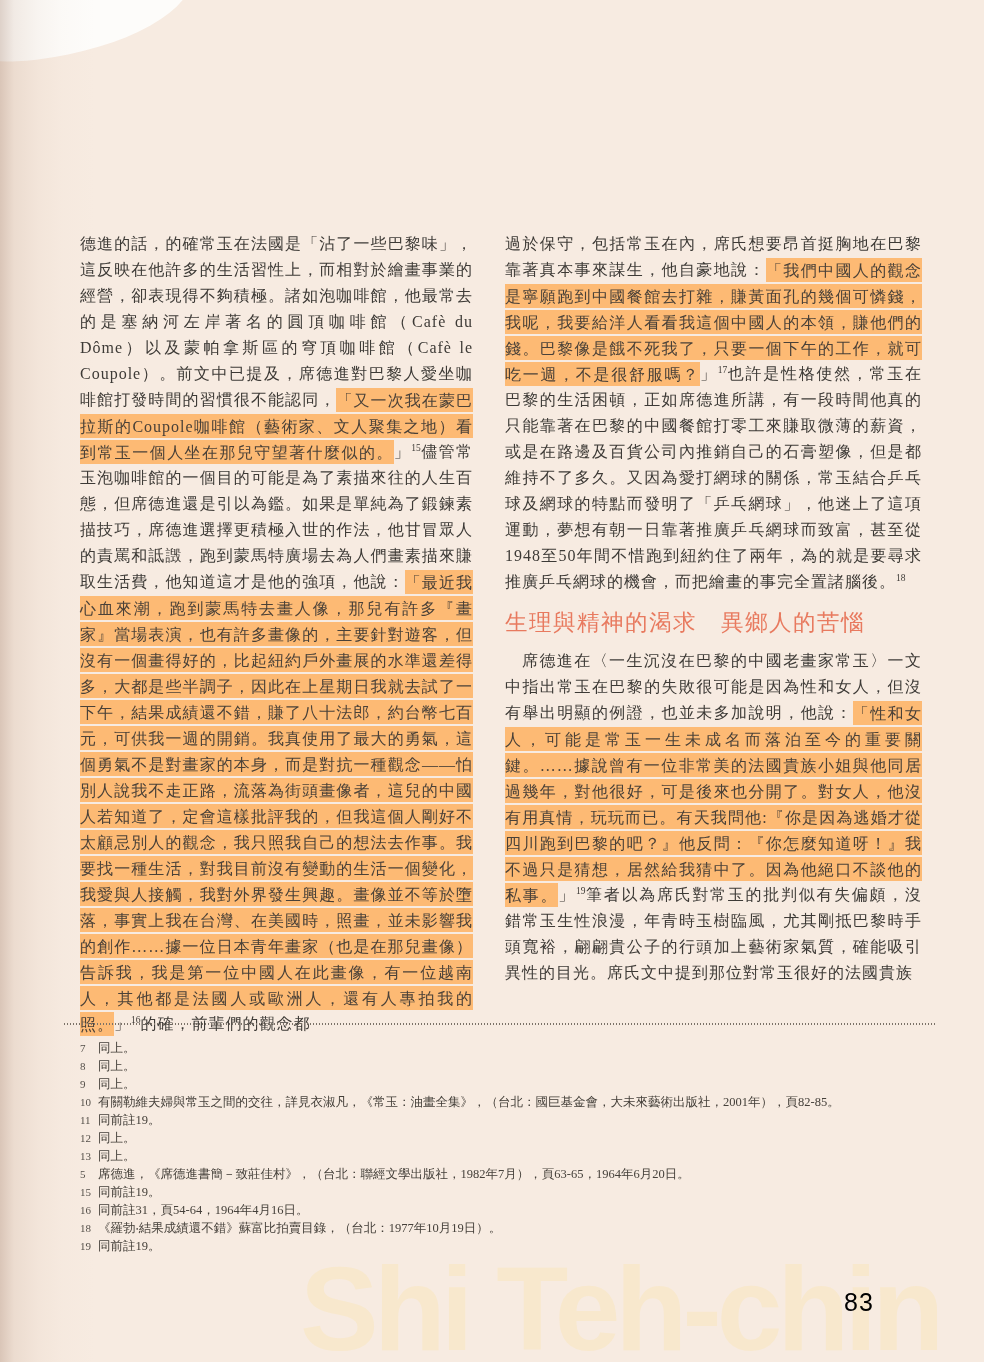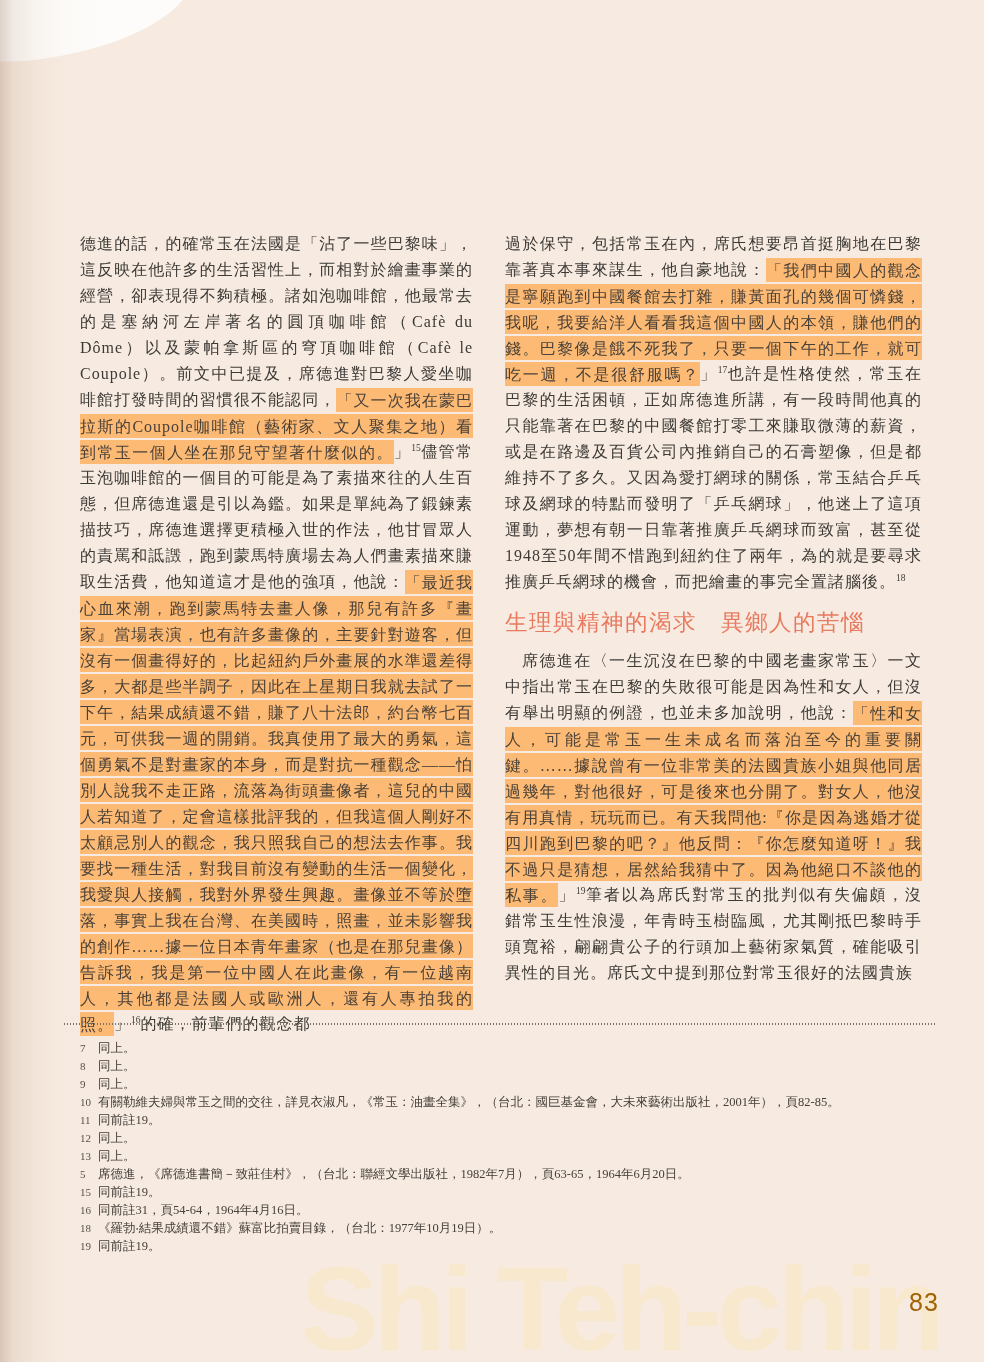--- a/index.html
+++ b/index.html
@@ -47,23 +47,23 @@
   }
   .footnote { white-space:nowrap; overflow:hidden; }
   .fn-num { display:inline-block; min-width:18px; font-size:11px; color:#55504a; }
   .watermark {
     position:absolute; left:300px; top:1250px; z-index:2;
     font-family:"Liberation Sans","DejaVu Sans",sans-serif;
     font-weight:bold; font-size:118px; line-height:1; letter-spacing:-5px;
     color:#f8e8cd; white-space:nowrap;
   }
   .page-number {
-    position:absolute; left:909px; top:1288px; z-index:6;
+    position:absolute; left:844px; top:1288px; z-index:6;
     font-family:"Liberation Sans","DejaVu Sans",sans-serif;
-    font-size:25px; color:#a16207; letter-spacing:1px;
+    font-size:25px; color:#000000; letter-spacing:1px;
   }
 </style>
 </head>
 <body>
 
 <div class="page">
   <div class="page-curl"></div>
 
   <div class="watermark">Shi Teh-chin</div>
 

